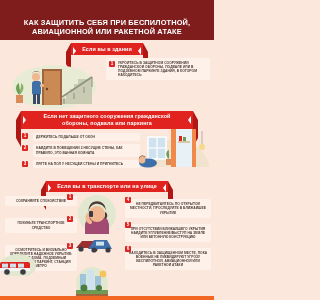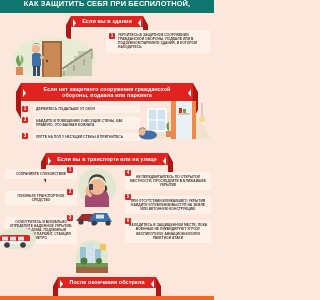--- a/index.html
+++ b/index.html
@@ -7,22 +7,22 @@
     width: 214px; height: 300px;
     background: #fbe7dc;
     font-family: "Liberation Sans", sans-serif;
     overflow: hidden;
     position: relative;
   }
   .poster { width: 214px; height: 300px; position: relative; background: #fbe7dc; }
 
   
   .header {
-    background: #0f766e;
-    padding: 0 6px 4px;
+    background: #7f1d1d;
+    padding: 19px 6px 4px;
     text-align: center;
   }
   .header-line {
     color: #ffffff;
     font-weight: bold;
     font-size: 7.4px;
     letter-spacing: 0.15px;
     line-height: 8.6px;
     text-transform: uppercase;
   }
@@ -125,20 +125,21 @@
 
   svg { display: block; }
 </style>
 </head>
 <body>
 
 <div class="poster">
 
   <div class="header">
     <div class="header-line">КАК ЗАЩИТИТЬ СЕБЯ ПРИ БЕСПИЛОТНОЙ,</div>
+    <div class="header-line">АВИАЦИОННОЙ ИЛИ РАКЕТНОЙ АТАКЕ</div>
   </div>
 
   <div class="ribbon-wrap" style="margin-top:3px;">
     <div class="ribbon">
       <span class="ribbon-inner">Если вы в здании</span>
     </div>
   </div>
 
   <div class="sec1">
 

